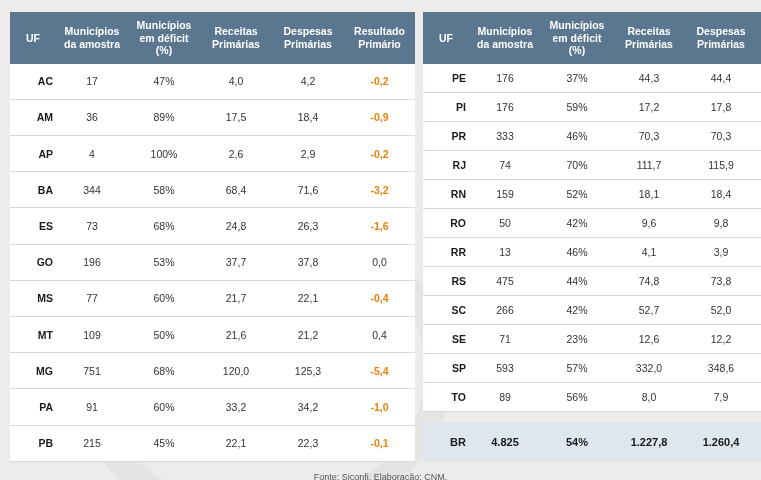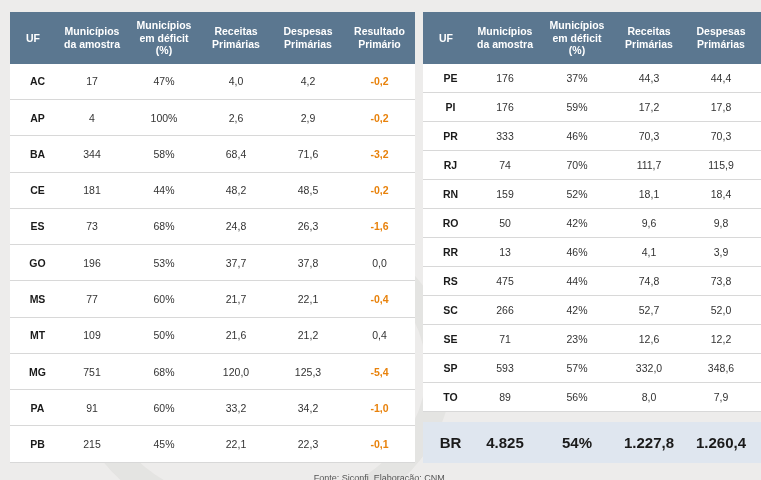--- a/index.html
+++ b/index.html
@@ -76,38 +76,38 @@
     font-size: 10.5px;
     color: #333333;
     text-align: center;
     padding: 6px 3px;
     border-bottom: 1px solid #d8d8d8;
     height: 16px;
   }
   tbody td.uf {
     font-weight: bold;
     color: #1a1a1a;
-    text-align: center;
+    text-align: right;
     padding-left: 12px;
   }
   tbody td.neg { color: #e8820c; font-weight: bold; }
   tbody tr.spacer td {
     background: transparent;
     border-bottom: none;
     height: 10px;
     padding: 0;
   }
   tbody tr.total td {
     background: #dfe6ef;
     font-weight: bold;
     color: #1a1a1a;
     border-bottom: none;
     padding-top: 12px;
     padding-bottom: 12px;
-    font-size: 15px;
+    font-size: 11px;
   }
   tbody tr.total td.neg { color: #e8820c; }
   .source {
     text-align: center;
     font-size: 9px;
     color: #555555;
     margin-top: 10px;
     position: relative;
     z-index: 2;
   }
@@ -135,42 +135,42 @@
       <tbody id="left-body">
           <tr>
             <td class="uf">AC</td>
             <td class="">17</td>
             <td class="">47%</td>
             <td class="">4,0</td>
             <td class="">4,2</td>
             <td class="neg">-0,2</td>
           </tr>
           <tr>
+            <td class="uf">AM</td>
+            <td class="">36</td>
+            <td class="">89%</td>
+            <td class="">17,5</td>
+            <td class="">18,4</td>
+            <td class="neg">-0,9</td>
+          </tr>
+          <tr>
             <td class="uf">AP</td>
             <td class="">4</td>
             <td class="">100%</td>
             <td class="">2,6</td>
             <td class="">2,9</td>
             <td class="neg">-0,2</td>
           </tr>
           <tr>
             <td class="uf">BA</td>
             <td class="">344</td>
             <td class="">58%</td>
             <td class="">68,4</td>
             <td class="">71,6</td>
             <td class="neg">-3,2</td>
-          </tr>
-          <tr>
-            <td class="uf">CE</td>
-            <td class="">181</td>
-            <td class="">44%</td>
-            <td class="">48,2</td>
-            <td class="">48,5</td>
-            <td class="neg">-0,2</td>
           </tr>
           <tr>
             <td class="uf">ES</td>
             <td class="">73</td>
             <td class="">68%</td>
             <td class="">24,8</td>
             <td class="">26,3</td>
             <td class="neg">-1,6</td>
           </tr>
           <tr>

